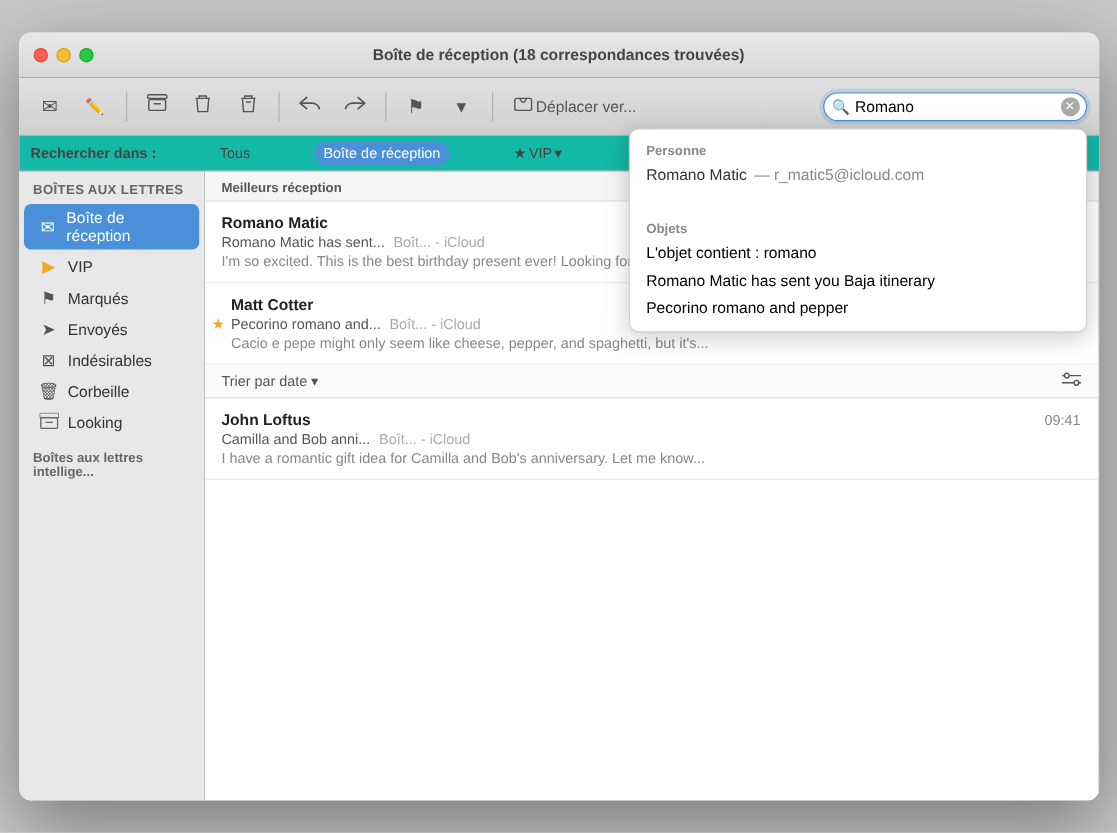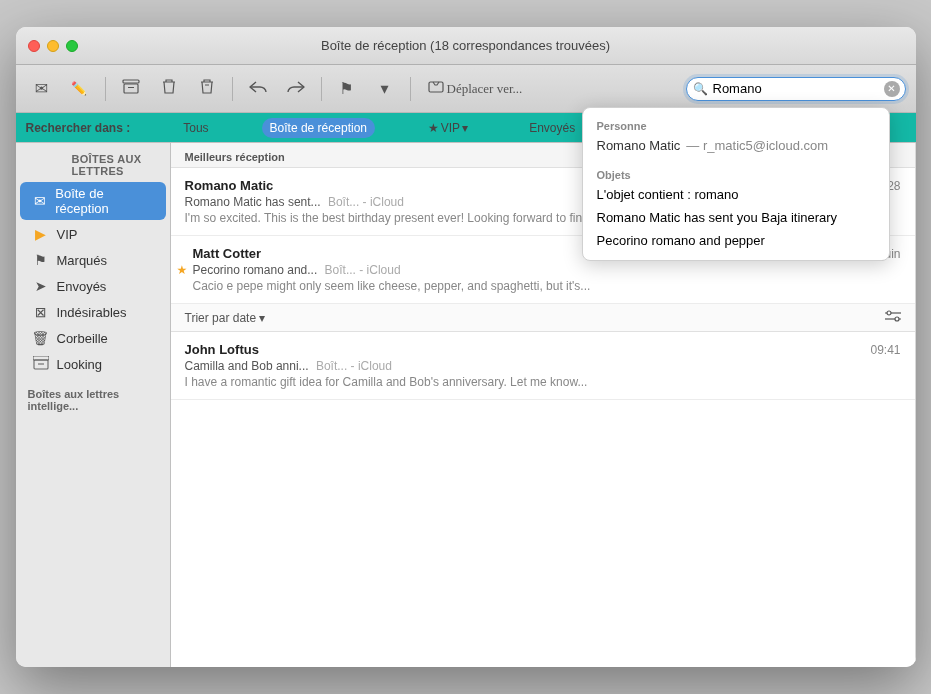--- a/index.html
+++ b/index.html
@@ -48,21 +48,21 @@
     }
     .tl-close { background: #ff5f57; border: 1px solid #e0443e; }
     .tl-min { background: #febc2e; border: 1px solid #d4a017; }
     .tl-max { background: #28c840; border: 1px solid #1aab29; }
     .title-text {
       position: absolute;
       left: 50%;
       transform: translateX(-50%);
       font-size: 13px;
       color: #444;
-      font-weight: 400;
+      font-weight: 700;
       white-space: nowrap;
     }
     
     .toolbar {
       background: linear-gradient(to bottom, #e0e0e0, #d0d0d0);
       border-bottom: 1px solid #b8b8b8;
       height: 48px;
       display: flex;
       align-items: center;
       padding: 0 10px;
@@ -94,21 +94,20 @@
       background: none;
       border: none;
       cursor: pointer;
       display: flex;
       align-items: center;
       justify-content: center;
       border-radius: 5px;
       color: #555;
       font-size: 13px;
       gap: 3px;
-      font-family: Liberation Serif, serif;
     }
     .toolbar-spacer { flex: 1; }
     .search-container {
       position: relative;
       display: flex;
       align-items: center;
     }
     .search-input {
       width: 220px;
       height: 24px;
@@ -139,22 +138,22 @@
       display: flex;
       align-items: center;
       justify-content: center;
       color: white;
       font-size: 10px;
     }
     
     .search-dropdown {
       position: absolute;
       top: 30px;
-      right: 16px;
-      width: 308px;
+      right: 0;
+      width: 382px;
       background: white;
       border: 1px solid #d0d0d0;
       border-radius: 8px;
       box-shadow: 0 4px 20px rgba(0,0,0,0.2);
       z-index: 100;
       padding: 8px 0;
     }
     .dropdown-section-header {
       font-size: 11px;
       font-weight: 600;
@@ -230,21 +229,20 @@
       flex-shrink: 0;
       overflow-y: auto;
     }
     .sidebar-section-header {
       font-size: 11px;
       font-weight: 700;
       color: #666;
       padding: 10px 12px 4px;
       text-transform: uppercase;
       letter-spacing: 0.3px;
-      margin-left: 44px;
     }
     .sidebar-item {
       display: flex;
       align-items: center;
       gap: 7px;
       padding: 4px 12px;
       cursor: pointer;
       border-radius: 6px;
       margin: 1px 4px;
       font-size: 13px;
@@ -444,21 +442,21 @@
       <span class="search-icon-left">🔍</span>
       <input class="search-input" type="text" value="Romano" placeholder="Rechercher" style="">
       <button class="search-clear">✕</button>
 
       <div class="search-dropdown">
         <div class="dropdown-section-header">Personne</div>
         <div class="dropdown-item">
           <span class="dropdown-item-person">Romano Matic</span>
           <span class="dropdown-item-email">— r_matic5@icloud.com</span>
         </div>
-        <div class="dropdown-section-header" style="margin-top:8px;">Objets</div>
+        <div class="dropdown-section-header" style="margin-top:24px;">Objets</div>
         <div class="dropdown-item">
           <span>L'objet contient : romano</span>
         </div>
         <div class="dropdown-item">
           <span>Romano Matic has sent you Baja itinerary</span>
         </div>
         <div class="dropdown-item">
           <span>Pecorino romano and pepper</span>
         </div>
       </div>

